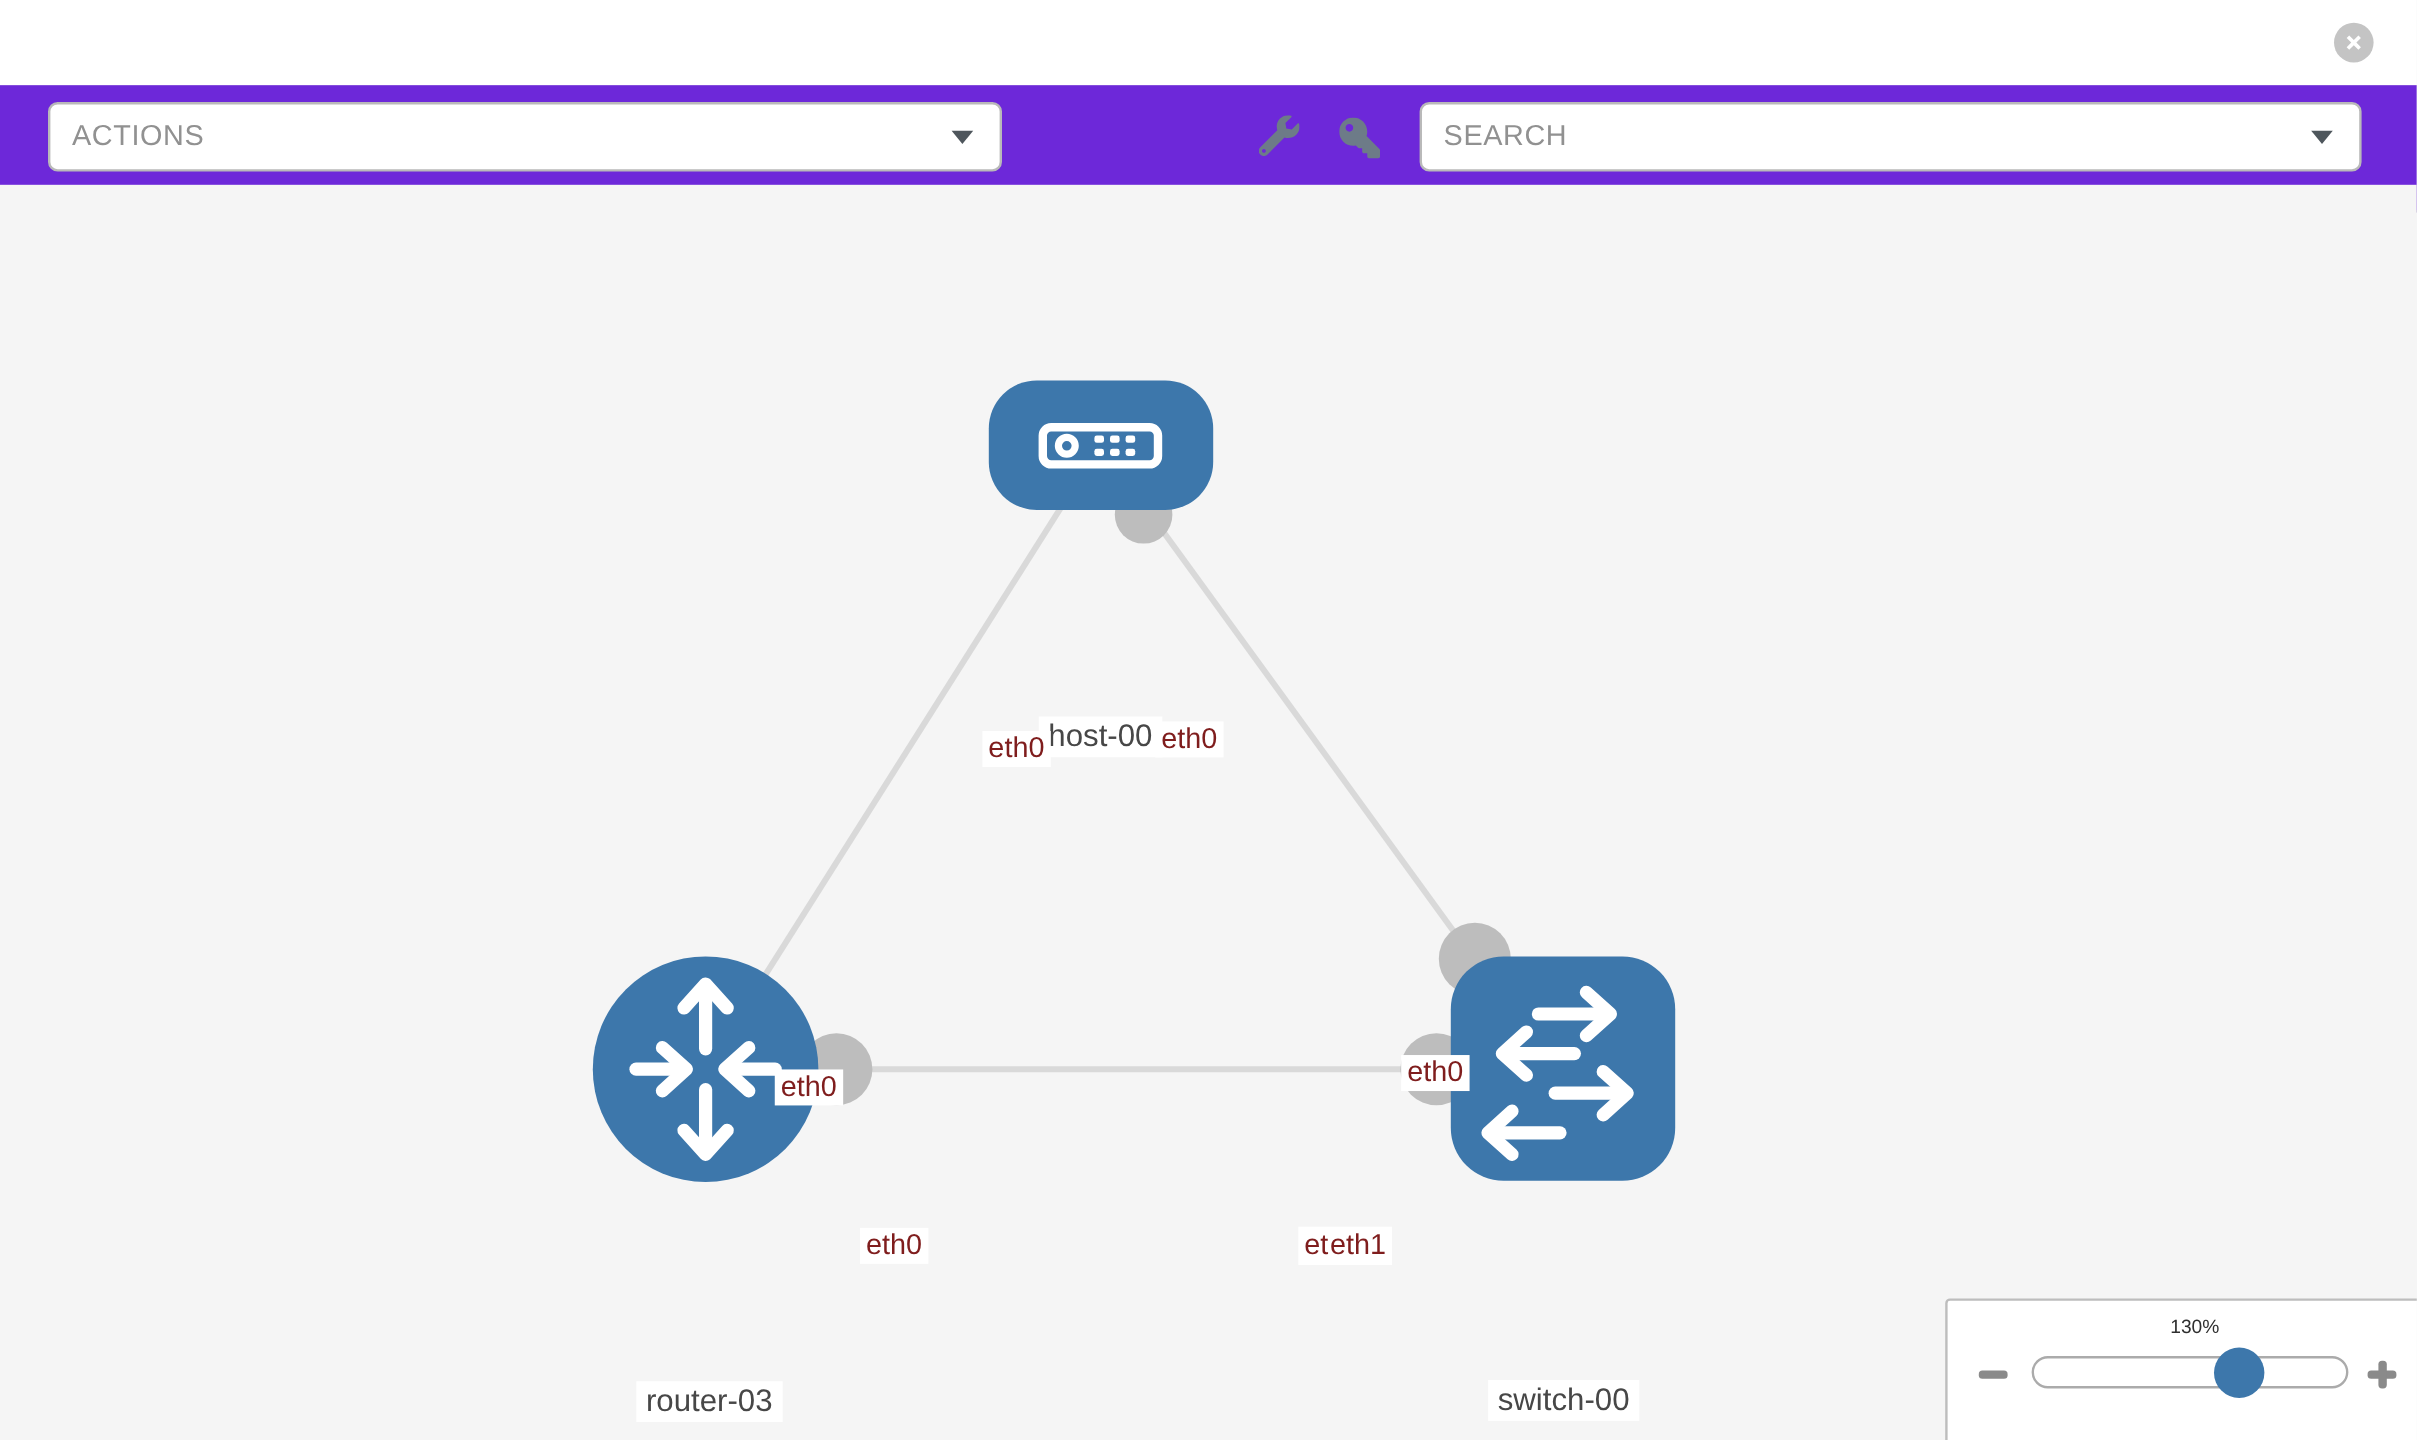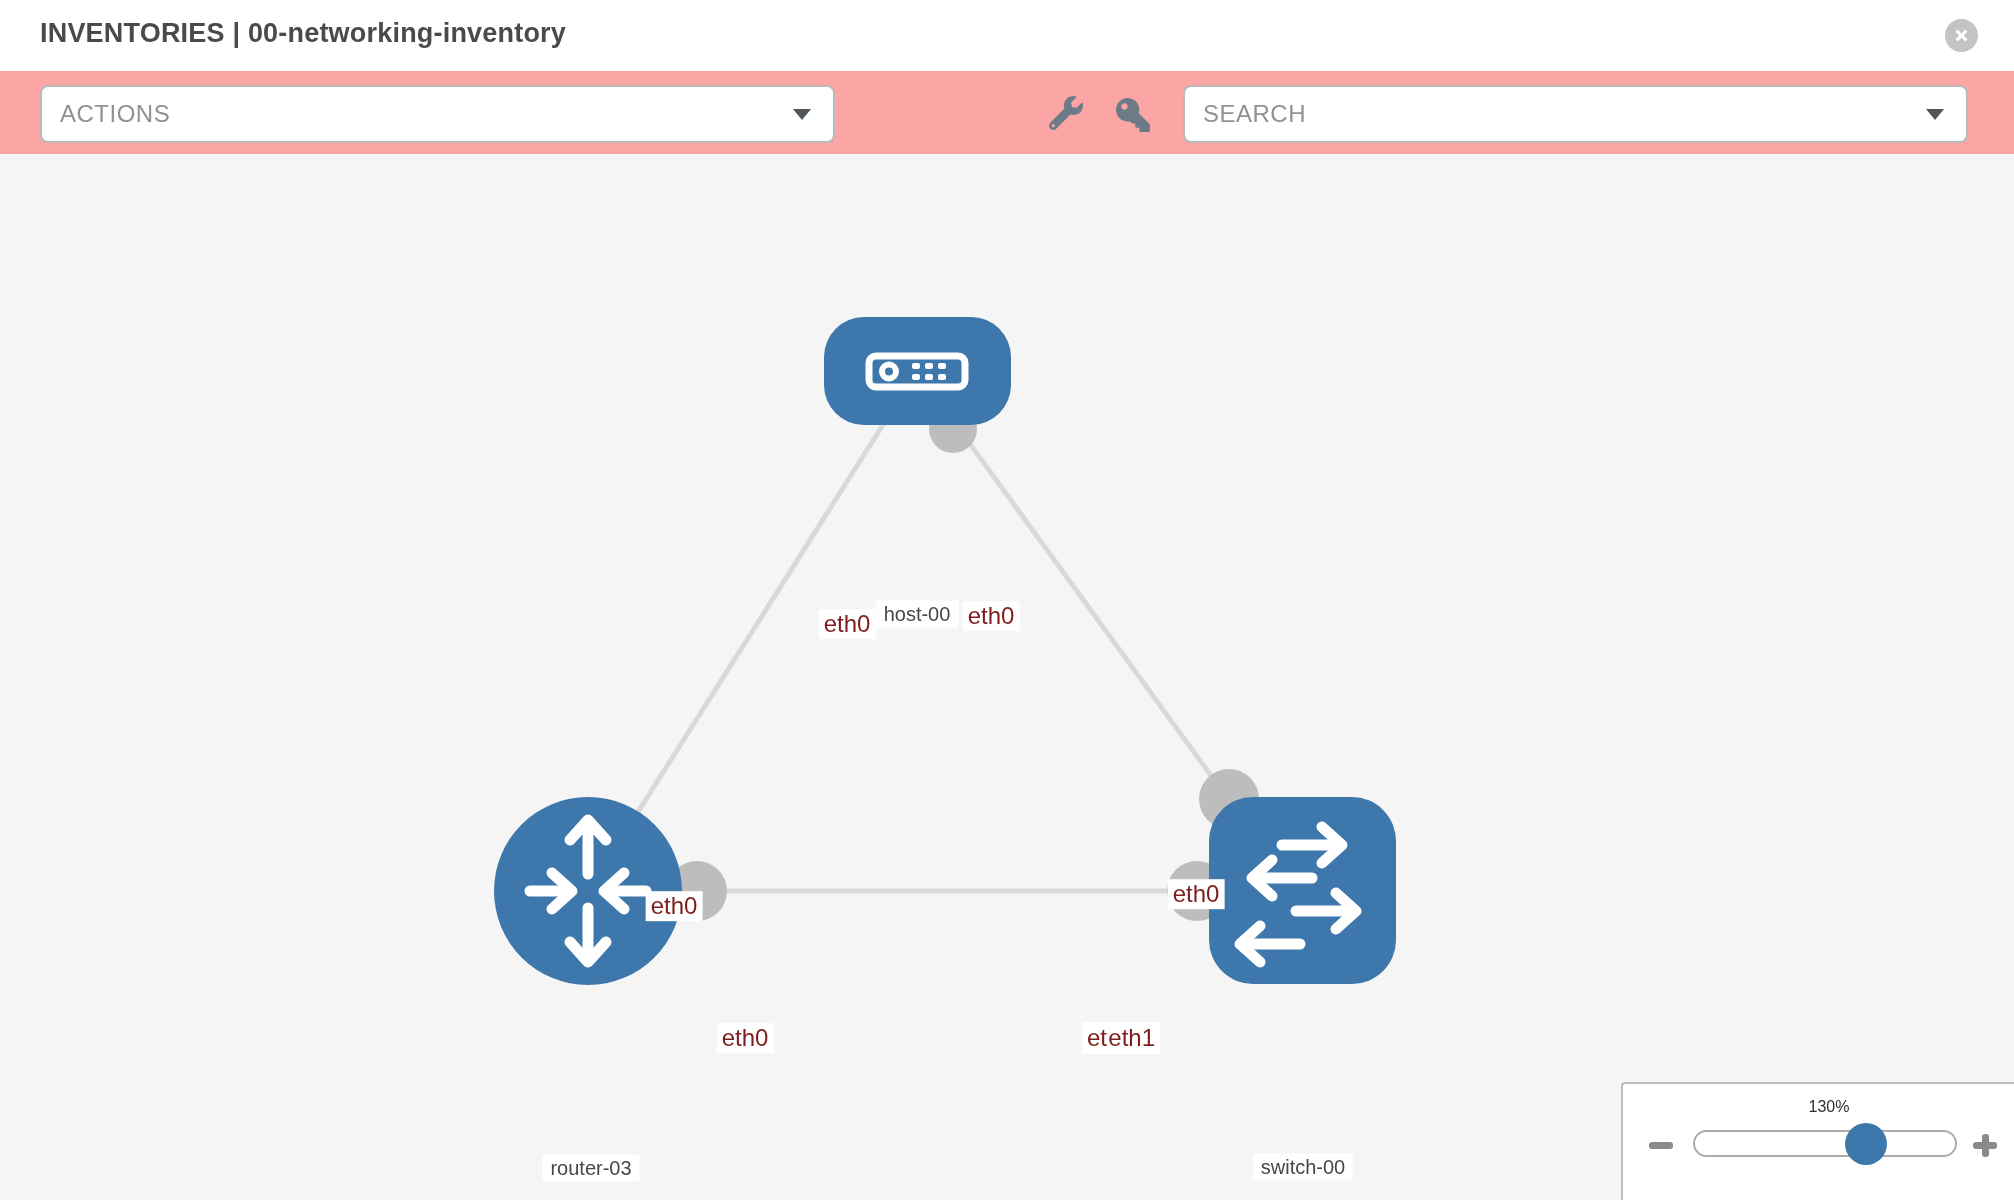--- a/index.html
+++ b/index.html
@@ -18,21 +18,21 @@
     font-size:27px;font-weight:bold;color:#4a4a4a;letter-spacing:0.2px;
   }
   .close-btn{
     position:absolute;right:36px;top:19px;width:33px;height:33px;border-radius:50%;
     background:#c4c4c4;cursor:pointer;display:flex;align-items:center;justify-content:center;
   }
   .close-btn svg{width:17px;height:17px;}
   
   .toolbar{
     position:absolute;left:0;top:71px;width:2014px;height:106px;
-    background:#fca5a5;border-bottom:2px solid #b5b5b5;box-sizing:border-box;
+    background:#6d28d9;border-bottom:2px solid #b5b5b5;box-sizing:border-box;
   }
   .select-box{
     position:absolute;top:14px;height:58px;background:#ffffff;
     border:2px solid #b9b9b9;border-radius:8px;box-sizing:border-box;
     display:flex;align-items:center;cursor:pointer;
   }
   .select-box .sel-text{
     margin-left:18px;font-size:24px;color:#919191;letter-spacing:0.5px;
   }
   .select-box .caret{
@@ -45,21 +45,21 @@
     display:flex;align-items:center;justify-content:center;
   }
   .tool-icon svg{width:34px;height:34px;fill:#6d7b88;}
   
   .canvas{position:absolute;left:0;top:154px;width:2014px;height:1046px;background:#f5f5f5;}
   svg.graph{position:absolute;left:0;top:0;}
   .graph-label{
     position:absolute;transform:translate(-50%,-50%);
     background:#ffffff;color:#474747;white-space:nowrap;line-height:1.15;
   }
-  .node-label{font-size:20px;padding:2px 8px;}
+  .node-label{font-size:26px;padding:2px 8px;}
   .eth-label{font-size:24px;padding:1px 5px;color:#7f1d1d;}
   .eth-combo{display:flex;}
   .eth-combo span{background:#ffffff;padding:1px 0;}
   .eth-combo span + span{margin-left:-4px;padding-left:0;text-align:right;}
   
   .zoom-panel{
     position:absolute;left:1621px;top:1082px;width:400px;height:125px;
     background:#ffffff;border:2px solid #bdbdbd;border-radius:4px;box-sizing:border-box;
   }
   .zoom-level{
@@ -77,21 +77,20 @@
   }
   .zoom-thumb{
     position:absolute;left:222px;top:39px;width:42px;height:42px;border-radius:50%;
     background:#3d77ab;cursor:grab;
   }
 </style>
 </head>
 <body>
 
 <div class="header">
-  <div class="page-title">INVENTORIES | 00-networking-inventory</div>
   <div class="close-btn">
     <svg viewBox="0 0 20 20">
       <path d="M3 5.5 L5.5 3 L10 7.5 L14.5 3 L17 5.5 L12.5 10 L17 14.5 L14.5 17 L10 12.5 L5.5 17 L3 14.5 L7.5 10 Z" fill="#ffffff"></path>
     </svg>
   </div>
 </div>
 
 <div class="toolbar">
   <div class="select-box" style="left:40px;width:795px;">
     <span class="sel-text">ACTIONS</span>

